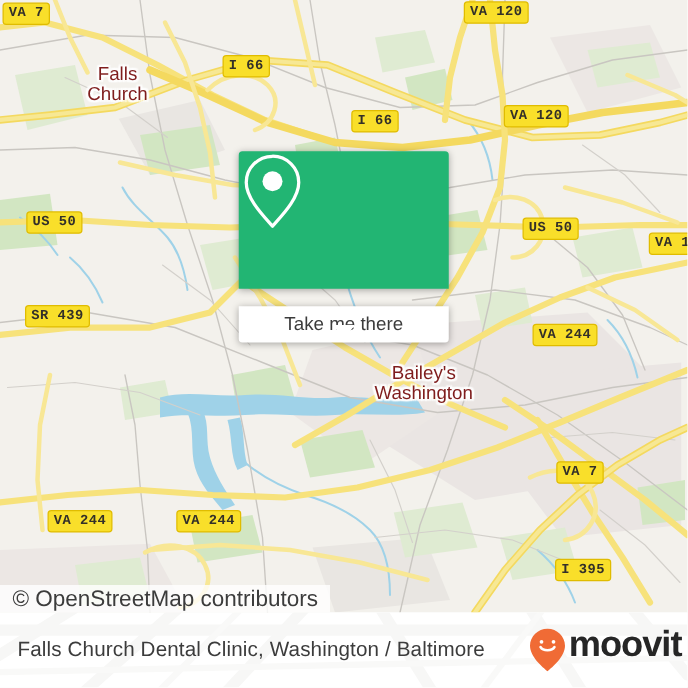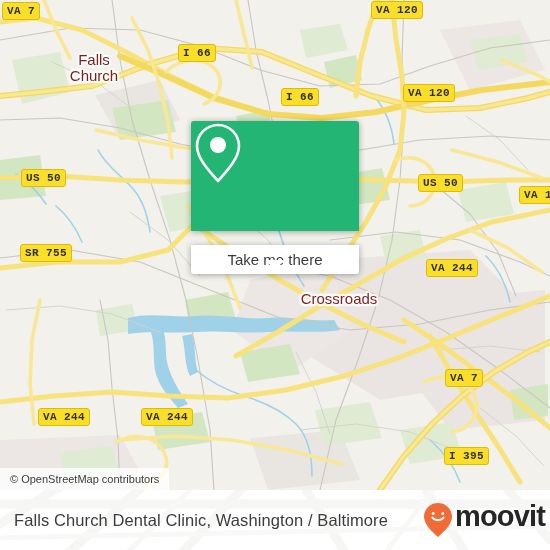--- a/index.html
+++ b/index.html
@@ -117,21 +117,21 @@
   #attribution {
     position: absolute;
     left: 0;
     bottom: 0;
     height: 22px;
     padding: 0 10px 0 10px;
     display: flex;
     align-items: center;
     background: rgba(255,255,255,0.80);
     color: #3c3c3c;
-    font-size: 11px;
+    font-size: 18px;
     font-family: "Liberation Sans", sans-serif;
     white-space: nowrap;
   }
 
   
   #footer {
     position: absolute;
     left: 0;
     top: 490px;
     width: 550px;
@@ -310,32 +310,33 @@
       <path class="prim" d="M166,72 C180,58 202,56 214,68 C226,80 220,98 204,104"></path>
       <path class="prim" d="M396,160 C412,154 430,160 434,176 C438,192 426,206 410,206"></path>
       <path class="prim" d="M116,442 C134,432 156,436 164,452 C172,468 160,484 144,486"></path>
     </svg>
 
     <div class="place" style="left:62px; top:52px; width:64px;">
       <span>Falls</span>
       <span>Church</span>
     </div>
     <div class="place" style="left:283px; top:291px; width:112px;">
-      <span>Crossroads</span>
+      <span>Bailey's</span>
+      <span>Washington</span>
     </div>
 
     <div class="shield" style="left:2px;   top:2px;">VA 7</div>
     <div class="shield" style="left:178px; top:44px;">I 66</div>
     <div class="shield" style="left:281px; top:88px;">I 66</div>
     <div class="shield" style="left:371px; top:1px;">VA 120</div>
     <div class="shield" style="left:403px; top:84px;">VA 120</div>
     <div class="shield" style="left:21px;  top:169px;">US 50</div>
     <div class="shield" style="left:418px; top:174px;">US 50</div>
     <div class="shield" style="left:519px; top:186px;">VA 1</div>
-    <div class="shield" style="left:20px;  top:244px;">SR 755</div>
+    <div class="shield" style="left:20px;  top:244px;">SR 439</div>
     <div class="shield" style="left:426px; top:259px;">VA 244</div>
     <div class="shield" style="left:38px;  top:408px;">VA 244</div>
     <div class="shield" style="left:141px; top:408px;">VA 244</div>
     <div class="shield" style="left:445px; top:369px;">VA 7</div>
     <div class="shield" style="left:444px; top:447px;">I 395</div>
 
     <div id="popup">
       <div id="popup-green">
         <svg width="54" height="64" viewBox="0 0 54 64">
           <path d="M27 4 C15.4 4 6 13.4 6 25 C6 38 20 52 27 60 C34 52 48 38 48 25 C48 13.4 38.6 4 27 4 Z" fill="none" stroke="#ffffff" stroke-width="2.6" stroke-linejoin="round"></path>

